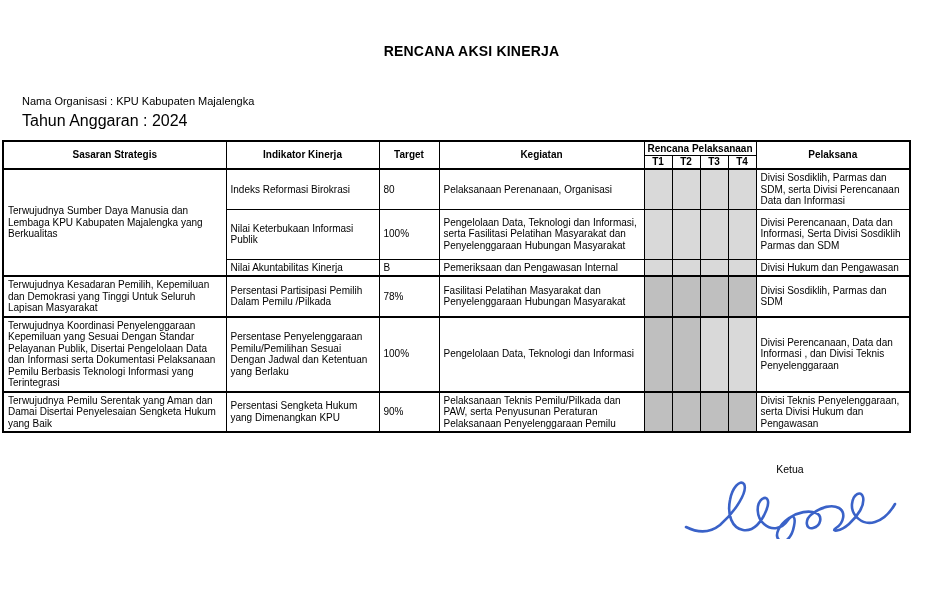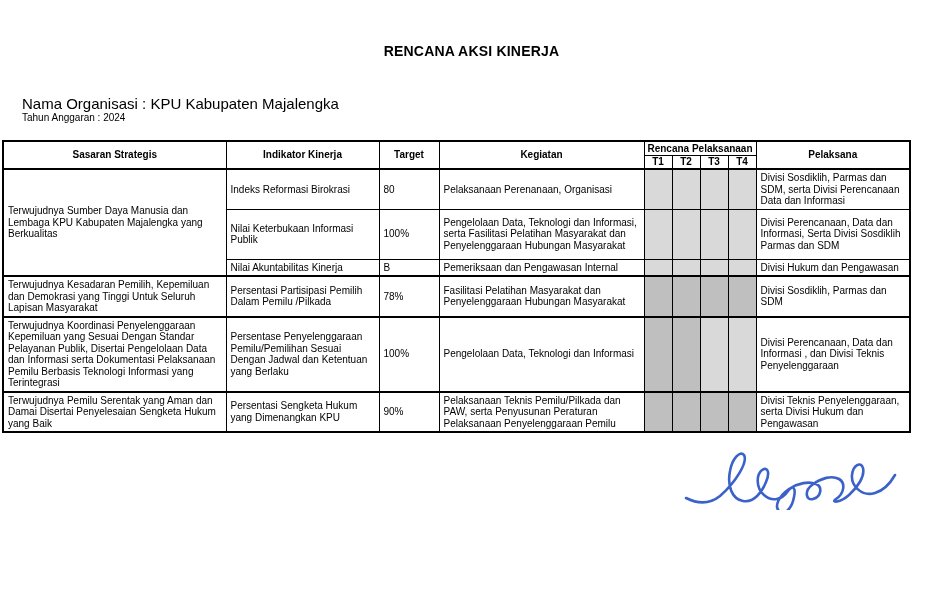--- a/index.html
+++ b/index.html
@@ -13,22 +13,22 @@
     overflow: hidden;
   }
   .doc-title {
     position: absolute;
     top: 43px; left: 0; right: 0;
     text-align: center;
     font-size: 14px;
     font-weight: bold;
     letter-spacing: 0.2px;
   }
-  .org-line1 { position: absolute; top: 95px; left: 22px; font-size: 15px; }
-  .org-line2 { position: absolute; top: 112px; left: 22px; font-size: 10px; }
+  .org-line1 { position: absolute; top: 95px; left: 22px; font-size: 11px; }
+  .org-line2 { position: absolute; top: 112px; left: 22px; font-size: 16px; }
 
   table.plan {
     position: absolute;
     top: 140px; left: 2px;
     width: 907px;
     border-collapse: collapse;
     table-layout: fixed;
     font-size: 10px;
     line-height: 11.5px;
     border: 2px solid #000;
@@ -176,18 +176,19 @@
       <td class="q shade-dark"></td>
       <td class="q shade-dark"></td>
       <td class="q shade-dark"></td>
       <td class="q shade-dark"></td>
       <td>Divisi Teknis Penyelenggaraan, serta Divisi Hukum dan Pengawasan</td>
     </tr>
   </tbody>
 </table>
 
 <div class="footer">
+  <div class="ketua">Ketua</div>
   <div class="signature-wrap">
     <svg width="216" height="62" viewBox="0 0 216 62" aria-hidden="true">
       <path d="M4 50 C 16 56, 28 56, 38 48 C 54 34, 66 14, 62 7 C 58 2, 50 11, 48 23 C 45 38, 50 51, 61 53 C 72 55, 80 44, 84 34 C 88 25, 86 18, 80 22 C 74 27, 74 40, 82 47 C 90 54, 100 52, 106 43 C 111 36, 114 40, 112 49 C 110 60, 103 68, 97 63 C 92 58, 97 48, 107 41 C 116 35, 127 33, 134 36 C 141 39, 139 49, 131 51 C 124 53, 122 43, 130 37 C 139 30, 150 27, 157 31 C 164 35, 162 46, 154 51 C 148 55, 158 55, 167 47 C 176 39, 183 28, 181 20 C 179 13, 171 17, 170 27 C 169 38, 180 49, 193 45 C 203 42, 209 34, 213 27"></path>
     </svg>
   </div>
 </div>
 
 </body></html>

